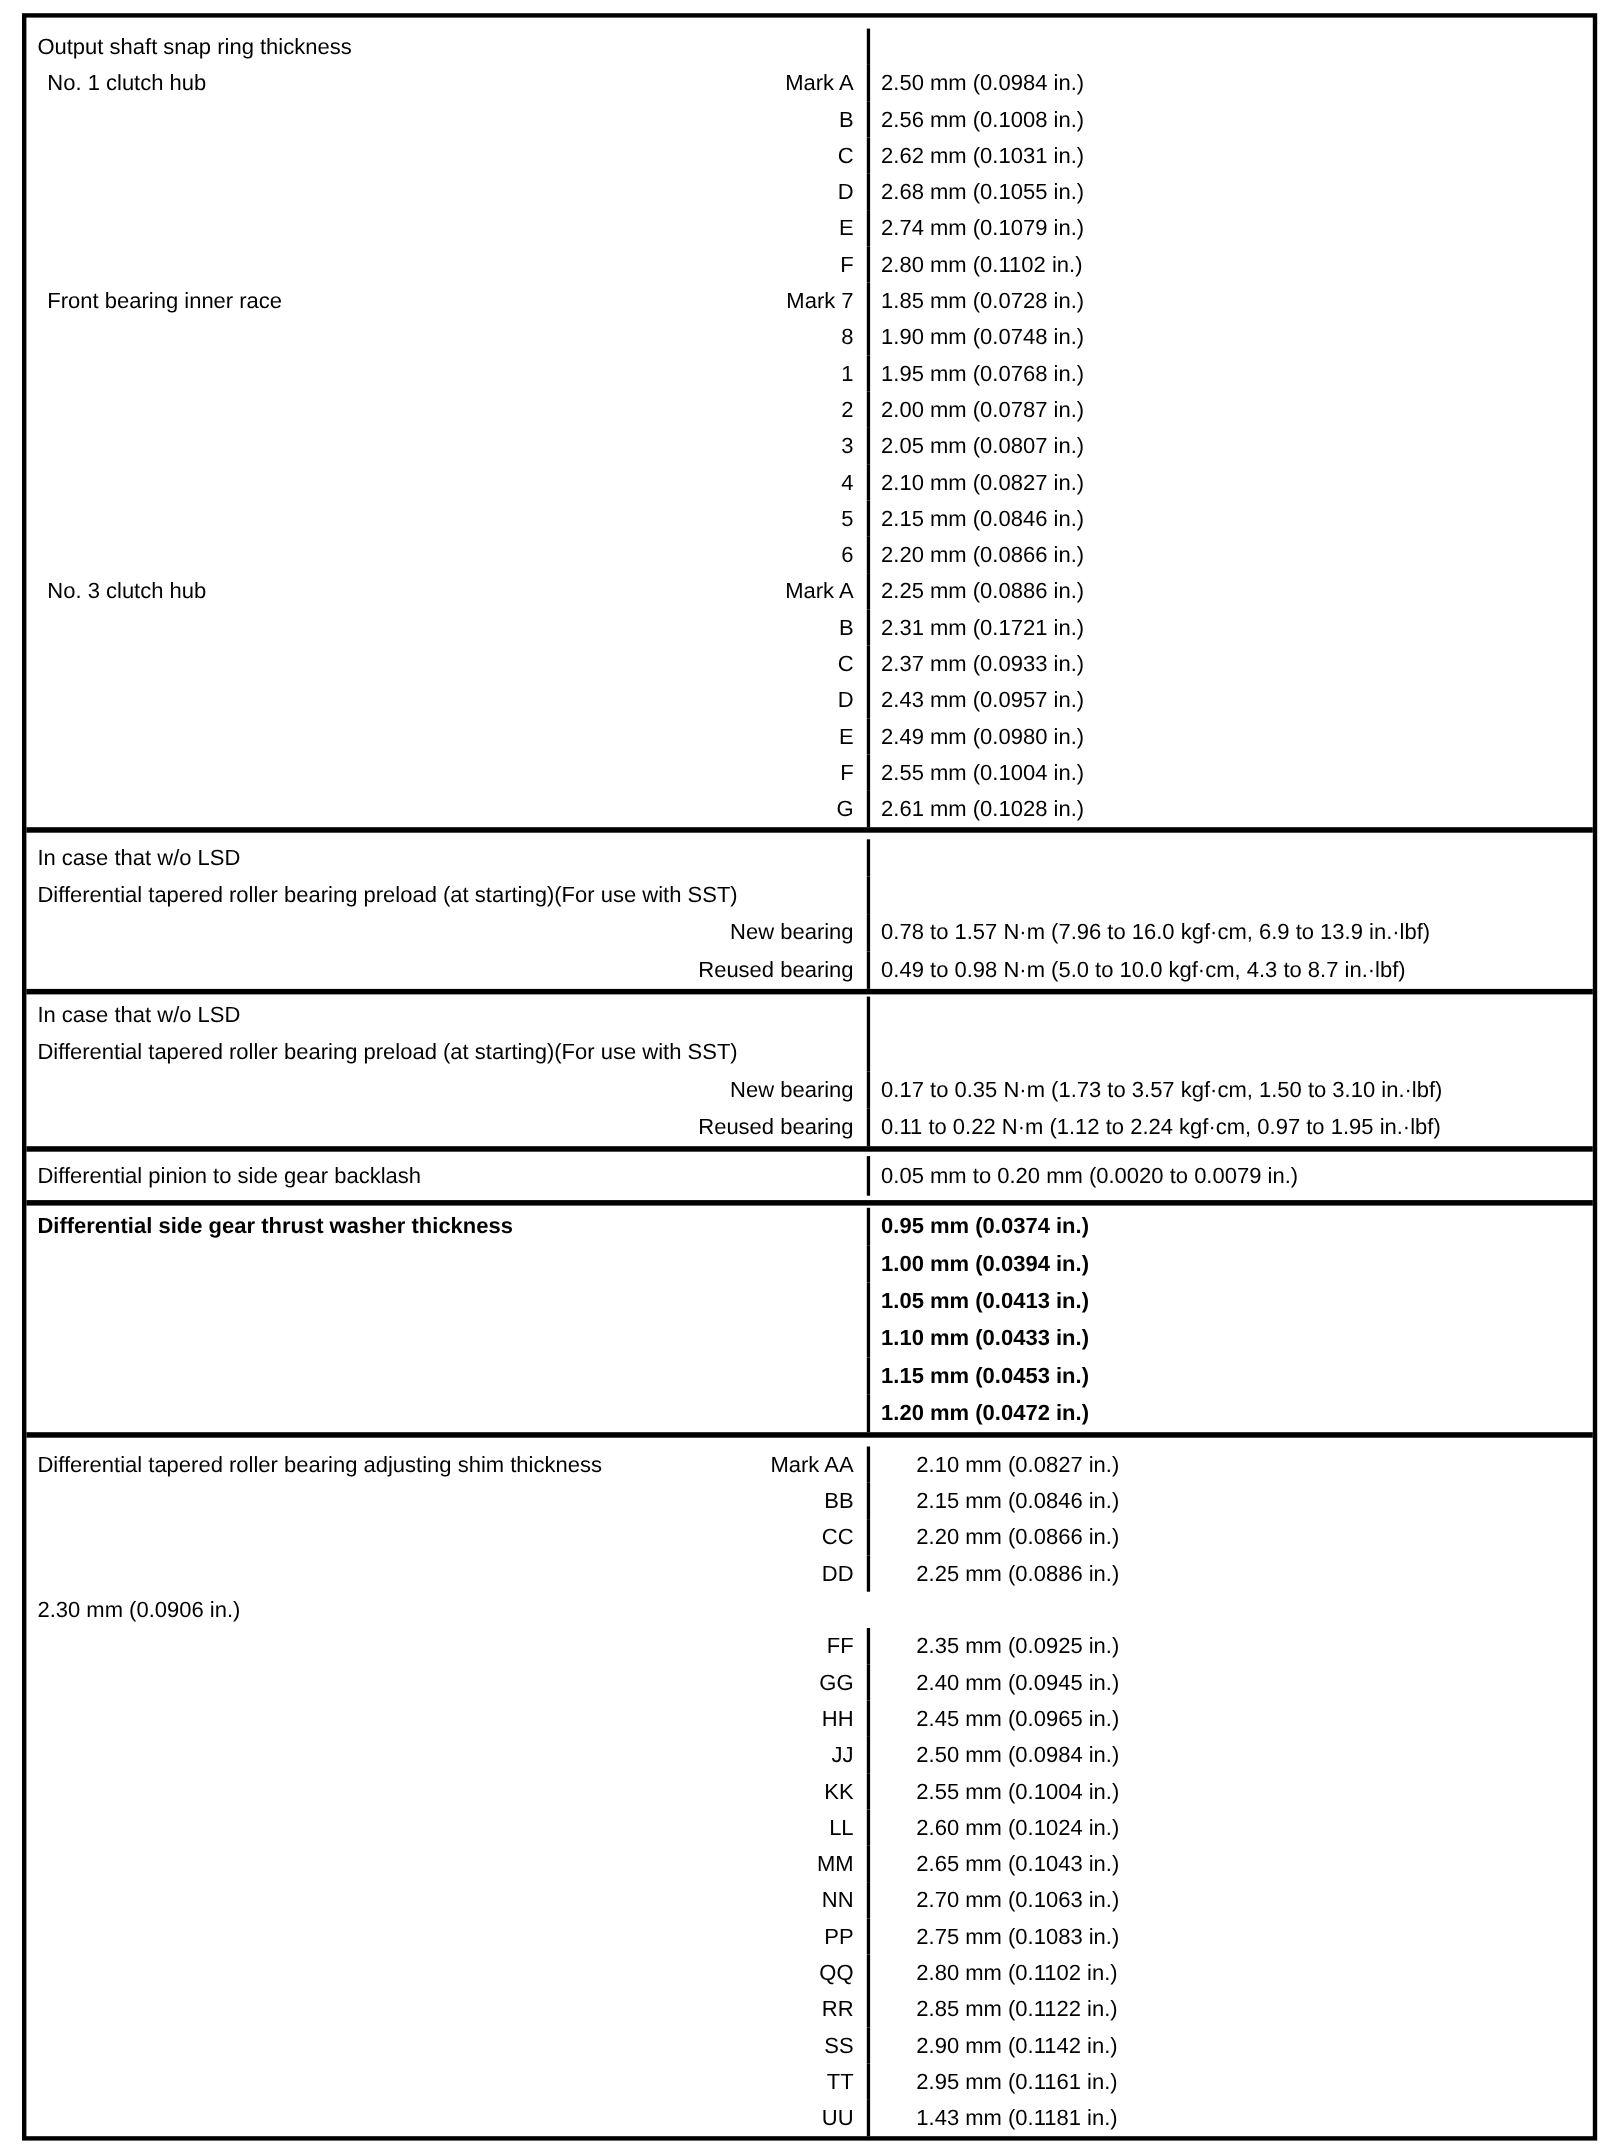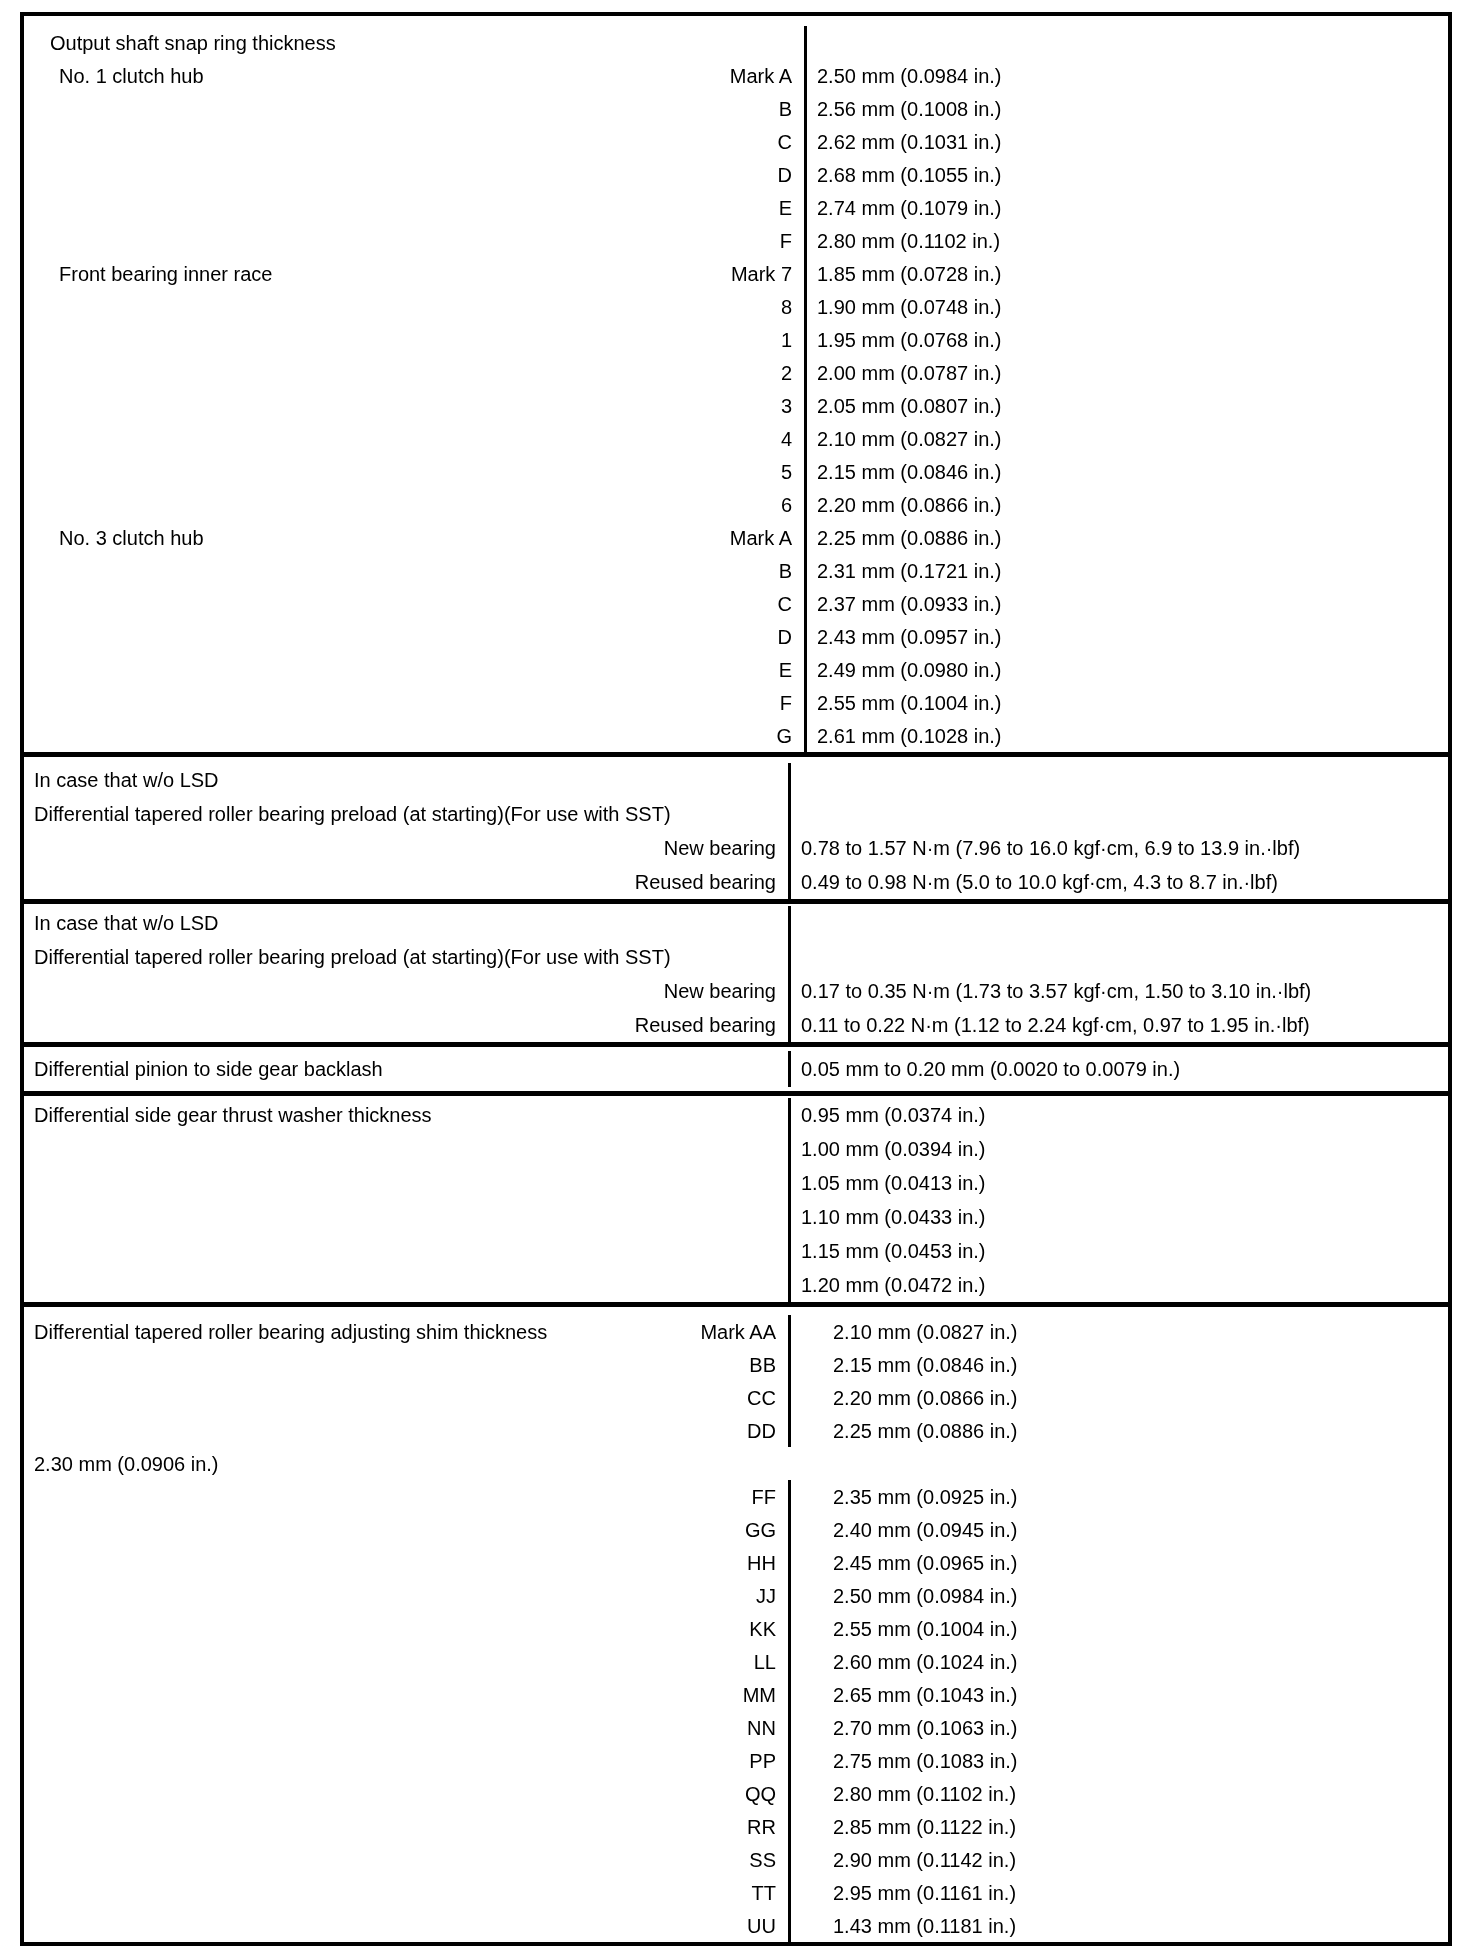--- a/index.html
+++ b/index.html
@@ -46,30 +46,30 @@
   }
   .label, .mark, .value {
     font-size: 20px;
     line-height: 1;
     white-space: nowrap;
   }
   .label.indent { padding-left: 9px; }
   .mark { text-align: right; }
 
   
-  .section-0 { padding-top: 10px; margin-left: 16px; }
+  .section-0 { padding-top: 10px; }
   .section-0 .row { height: 33px; }
   .section-1 { padding-top: 6px; }
   .section-1 .row { height: 34px; }
   .section-2 { padding-top: 2px; }
   .section-2 .row { height: 34px; }
   .section-3 { padding-top: 4px; padding-bottom: 4px; }
   .section-3 .row { height: 36px; }
   .section-4 { padding-top: 2px; }
-  .section-4 .row { height: 34px; }
+  .section-4 .row { height: 34px; font-weight: bold; }
   .section-5 { padding-top: 8px; }
   .section-5 .row { height: 33px; gap: 32px; }
 </style>
 </head>
 <body>
 
 <div class="page">
   <div class="spec-table" id="spec-table">
       <div class="section section-0">
         <div class="row">

